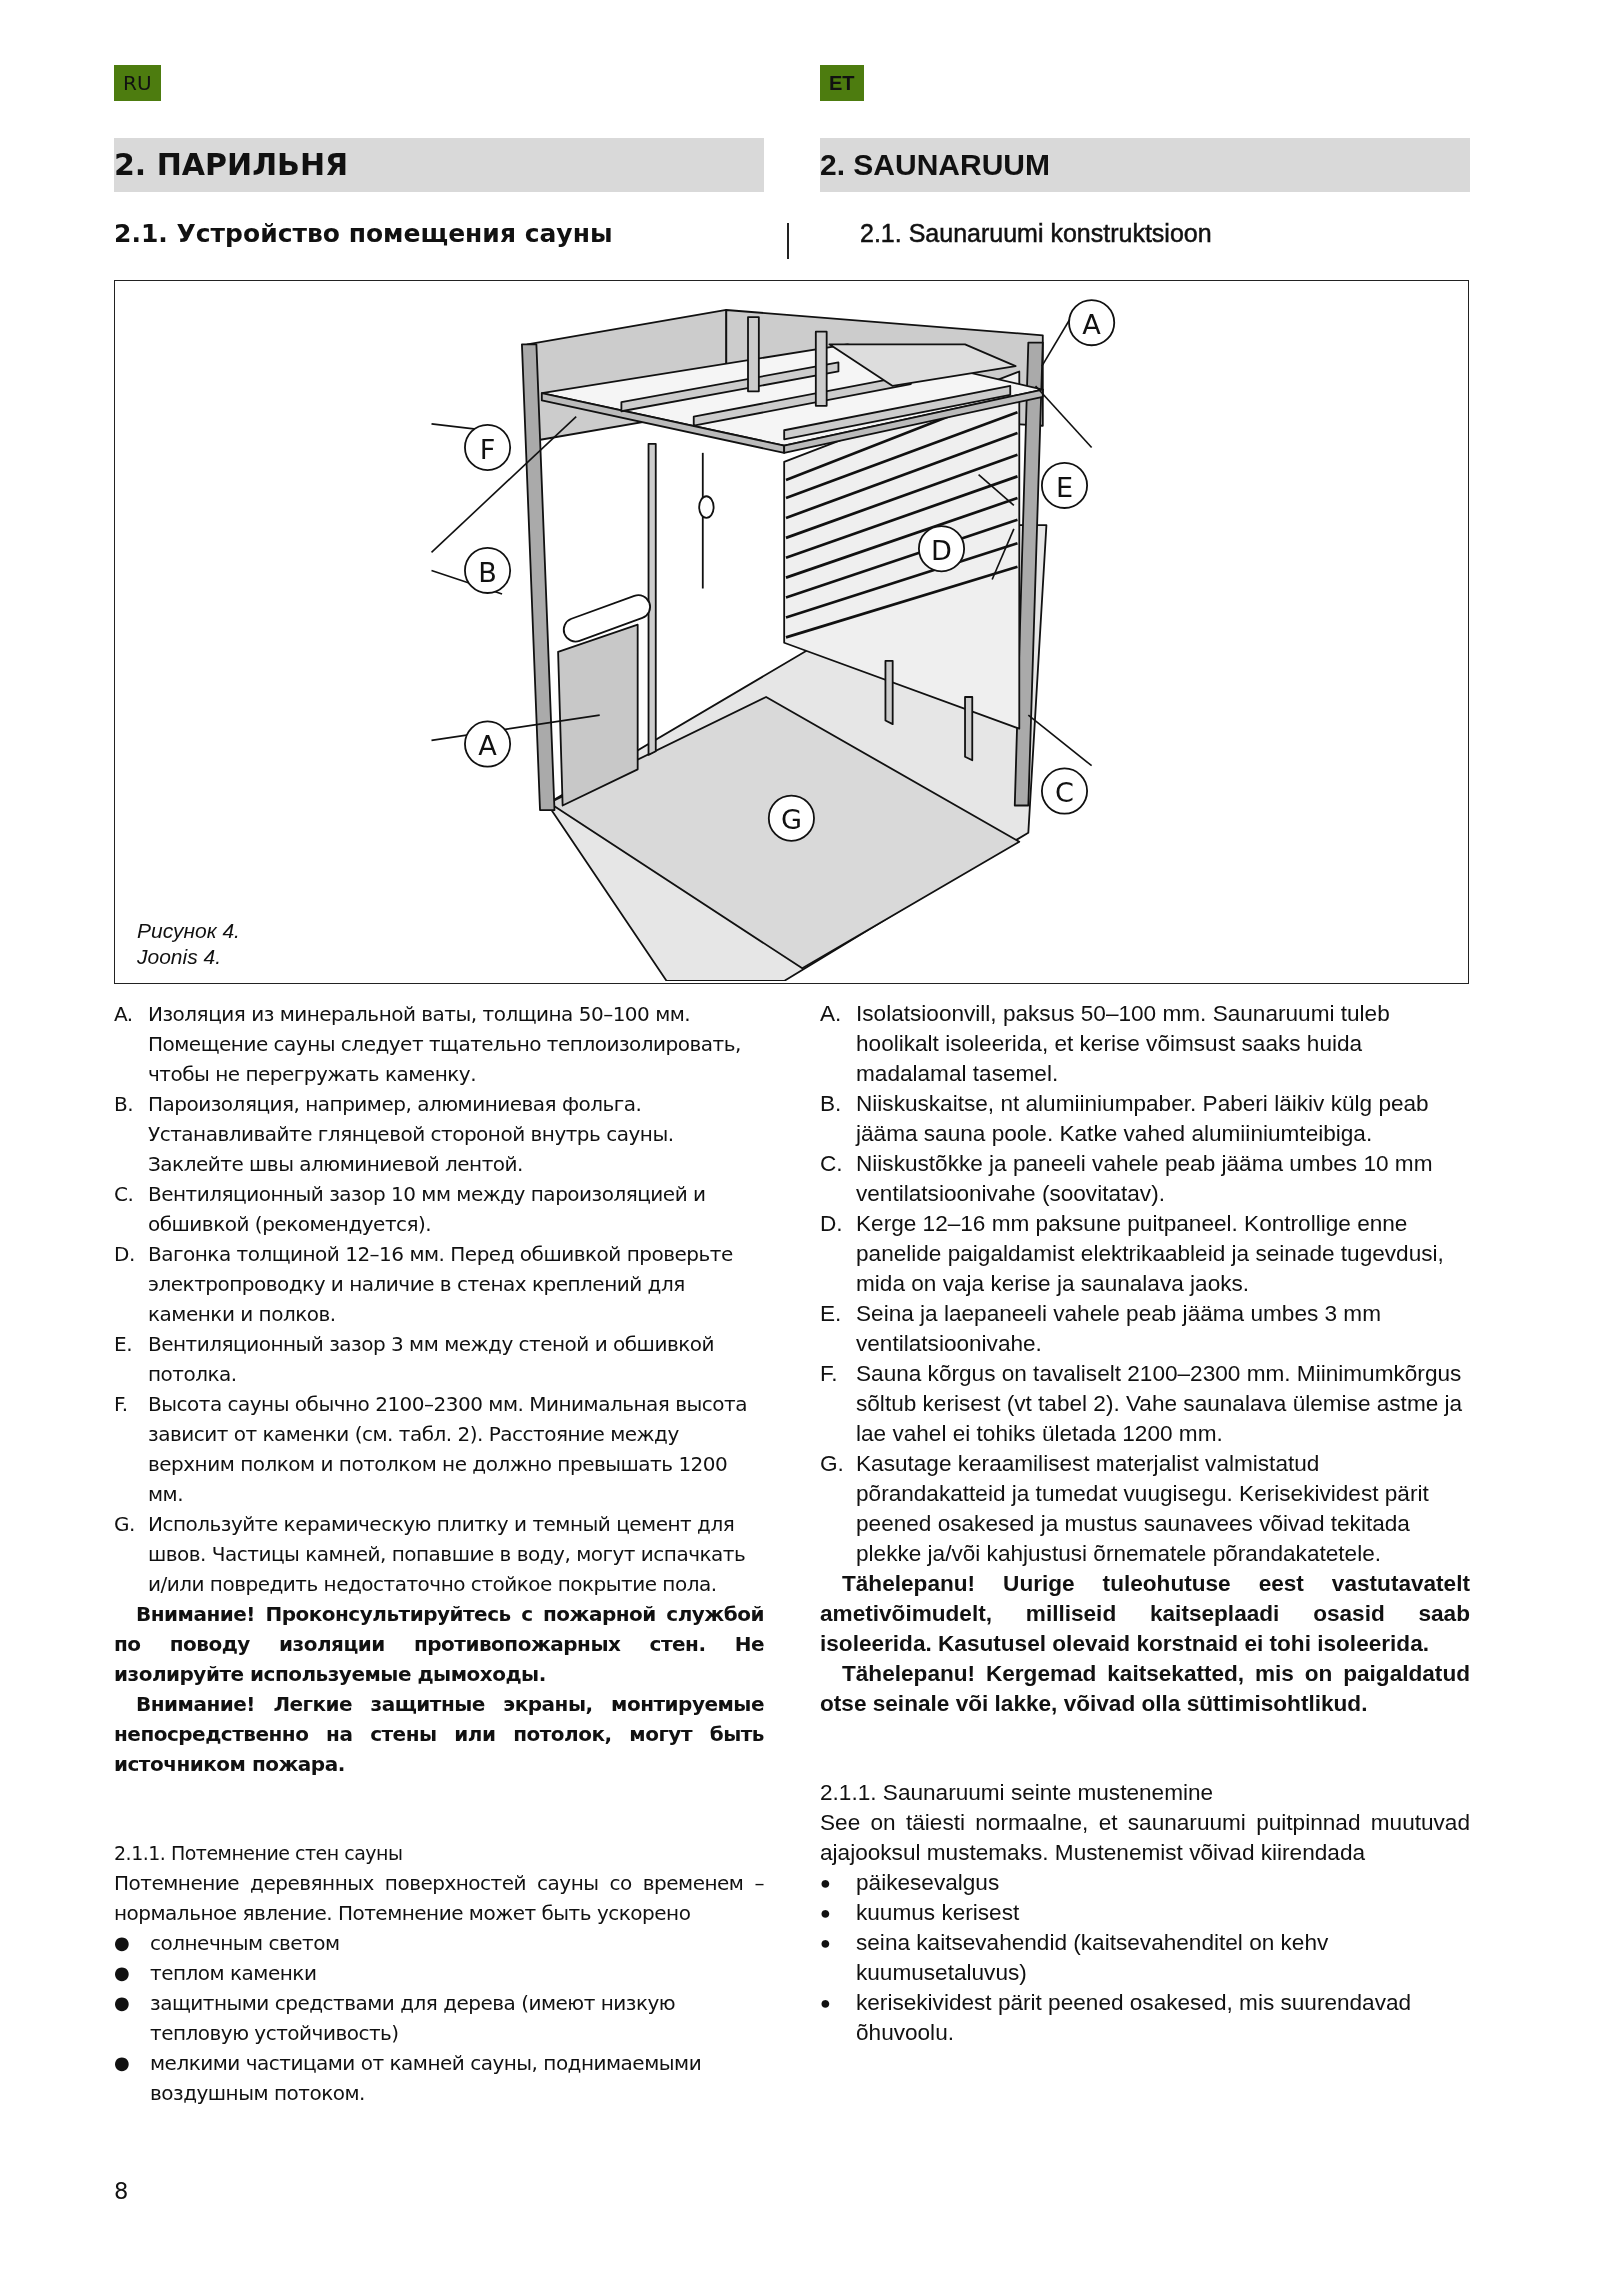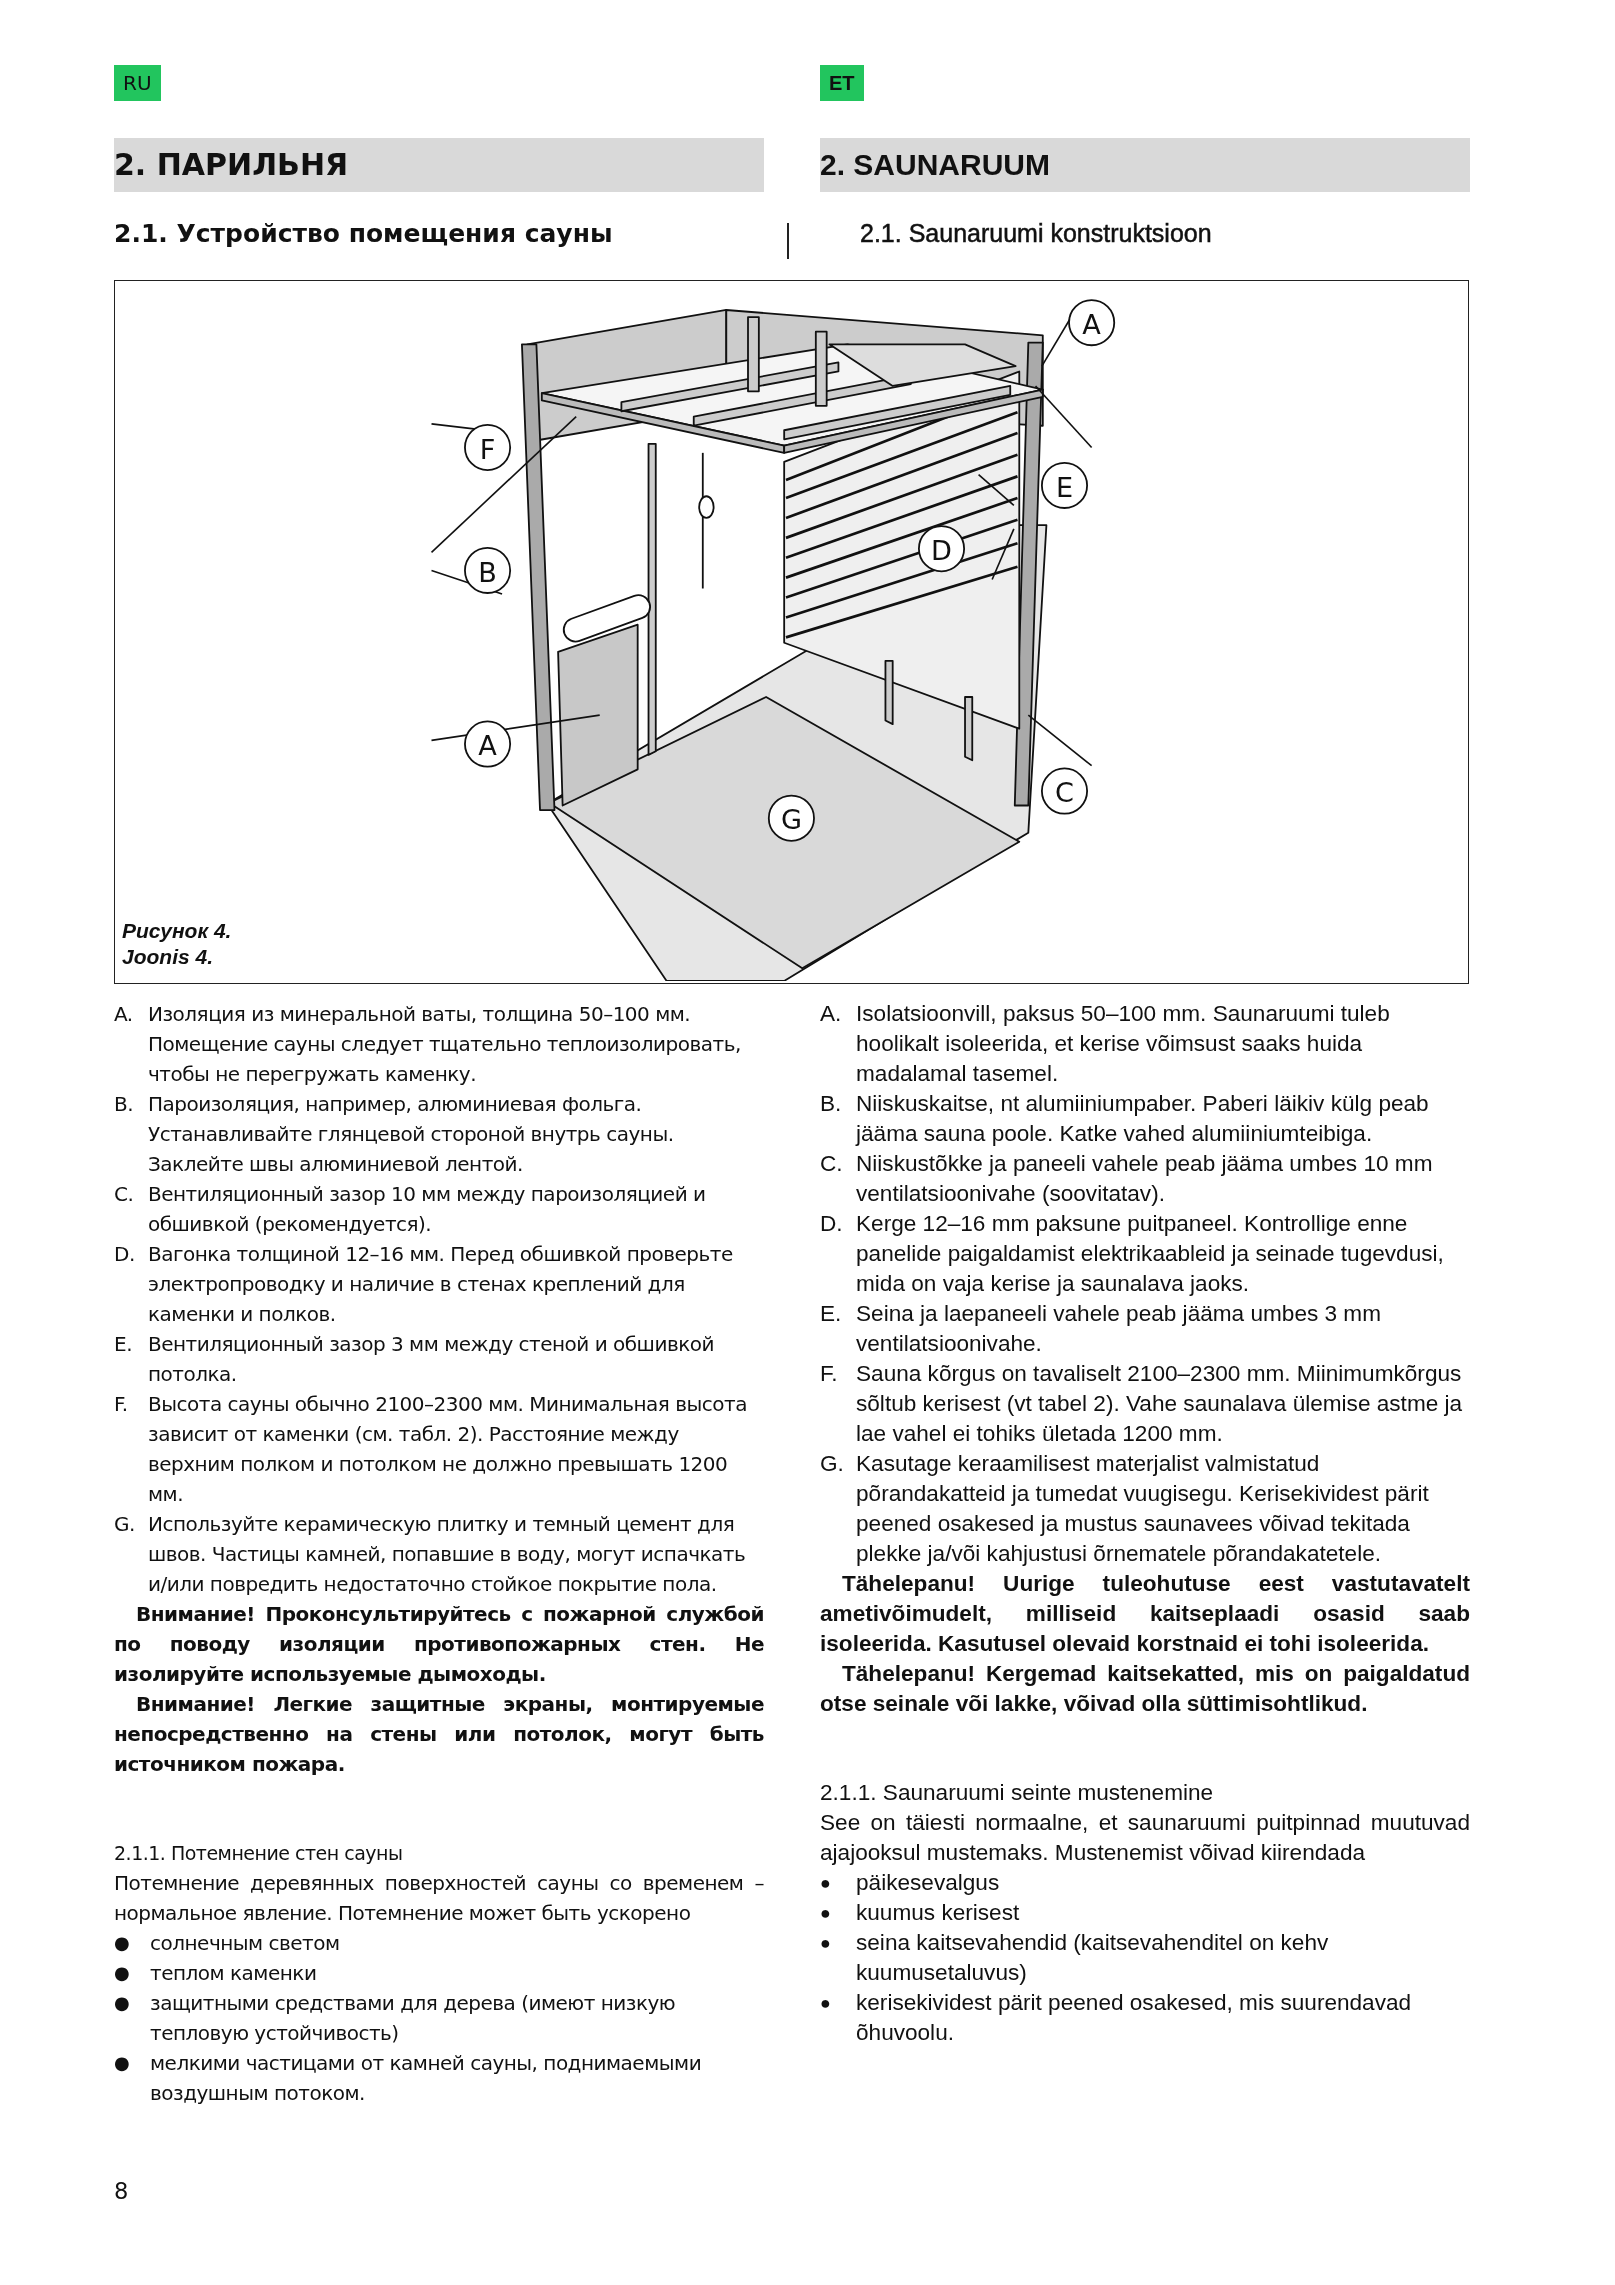--- a/index.html
+++ b/index.html
@@ -3,21 +3,21 @@
 <meta charset="utf-8">
 <style>
   * { box-sizing: border-box; margin: 0; padding: 0; }
   html, body { background: #ffffff; }
   body {
     width: 1616px; height: 2285px; position: relative; overflow: hidden;
     color: #111; font-family: "DejaVu Sans", sans-serif;
   }
   .lang-tag {
     position: absolute; top: 65px; height: 36px; padding: 0 9px;
-    background: #22c55e; font-family: "DejaVu Sans", sans-serif;
+    background: #4d7c0f; font-family: "DejaVu Sans", sans-serif;
     font-size: 20px; line-height: 36px; color: #111;
   }
   .lang-ru { left: 114px; }
   .lang-et { left: 820px; font-family: "Liberation Sans", sans-serif; font-weight: bold; }
   .chapter-bar {
     position: absolute; top: 138px; height: 54px; width: 650px;
     background: #d9d9d9; line-height: 54px;
     font-size: 30px; font-weight: bold; color: #111;
   }
   .chapter-ru { left: 114px; font-family: "DejaVu Sans", sans-serif; }
@@ -29,22 +29,22 @@
   .section-et { left: 860px; font-family: "Liberation Sans", sans-serif; font-weight: normal; -webkit-text-stroke: 0.5px #111; }
   .col-divider {
     position: absolute; left: 787px; top: 223px; width: 1.8px; height: 36px; background: #222;
   }
   .figure-box {
     position: absolute; left: 114px; top: 280px; width: 1355px; height: 704px;
     border: 1.8px solid #222; background: #fff;
   }
   .figure-box svg { position: absolute; left: 0; top: 0; }
   .fig-caption {
-    position: absolute; left: 7px; bottom: 12.7px;
-    font-family: "Liberation Sans", sans-serif; font-style: italic; font-weight: bold;
+    position: absolute; left: 22px; bottom: 12.7px;
+    font-family: "Liberation Sans", sans-serif; font-style: italic; font-weight: normal;
     font-size: 21px; line-height: 26px;
   }
   .column {
     position: absolute; width: 650px;
   }
   .col-ru { left: 114px; font-family: "DejaVu Sans", sans-serif; font-size: 20px; line-height: 30px; letter-spacing: -0.5px; }
   .col-et { left: 820px; font-family: "Liberation Sans", sans-serif; font-size: 22.6px; line-height: 30px; }
   .legend { list-style: none; }
   .legend li { display: flex; }
   .legend .letter { width: 34px; flex: 0 0 34px; }

